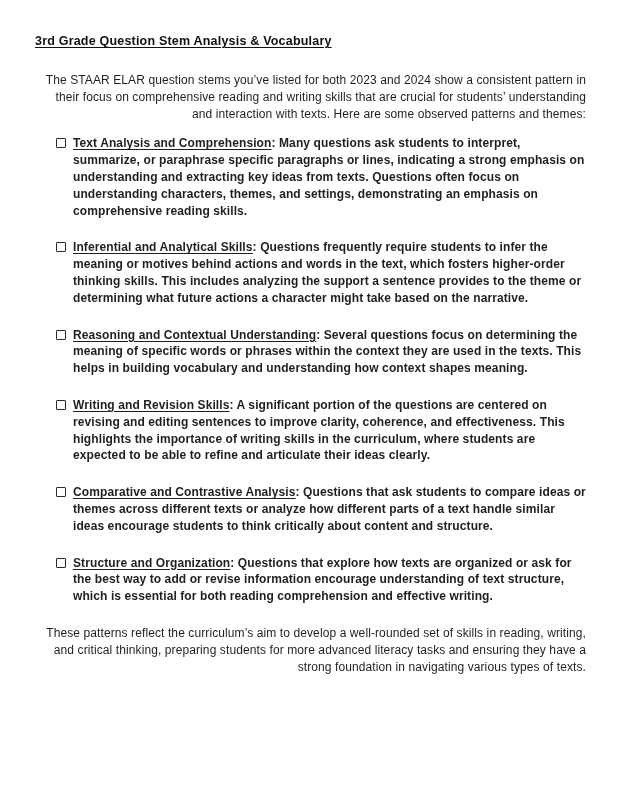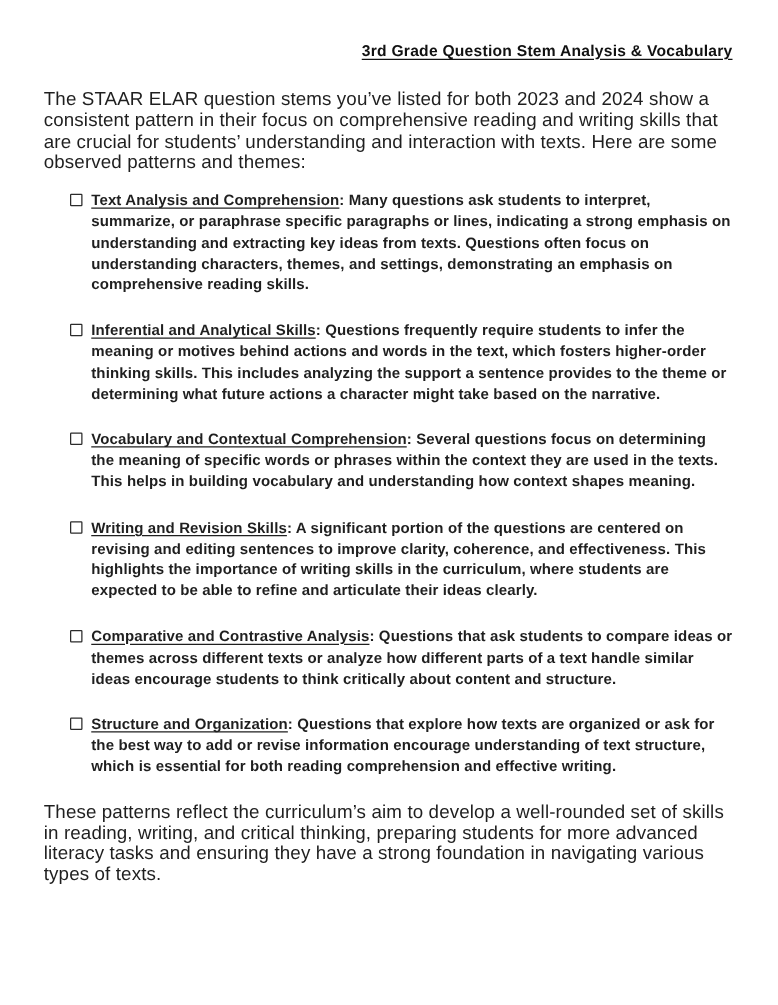--- a/index.html
+++ b/index.html
@@ -12,34 +12,35 @@
       color: #1f1f1f;
       overflow: hidden;
     }
     .page {
       width: 622px;
       height: 804px;
       padding: 28px 36px 0 35px;
       background: #ffffff;
     }
     .title {
-      text-align: right;
+      text-align: left;
       font-weight: bold;
       font-size: 12.5px;
       letter-spacing: 0.2px;
       text-decoration: underline;
       text-underline-offset: 2px;
       margin: 6px 0 24px 0;
       color: #111111;
     }
     .para {
-      font-size: 15px;
+      font-size: 12px;
       line-height: 16.8px;
       letter-spacing: 0.1px;
       margin: 0 0 13px 0;
+      text-align: right;
     }
     ul.checklist {
       list-style: none;
       margin: 0 0 16px 0;
       padding: 0 0 0 21px;
       font-weight: bold;
     }
     ul.checklist li {
       display: flex;
       align-items: flex-start;
@@ -81,21 +82,21 @@
       <span class="item-text"><span class="item-heading">Text Analysis and Comprehension</span><span>: </span><span>Many questions ask students to interpret, summarize, or paraphrase specific paragraphs or lines, indicating a strong emphasis on understanding and extracting key ideas from texts. Questions often focus on understanding characters, themes, and settings, demonstrating an emphasis on comprehensive reading skills.</span></span>
     </li>
 
     <li>
       <span class="checkbox"></span>
       <span class="item-text"><span class="item-heading">Inferential and Analytical Skills</span><span>: </span><span>Questions frequently require students to infer the meaning or motives behind actions and words in the text, which fosters higher-order thinking skills. This includes analyzing the support a sentence provides to the theme or determining what future actions a character might take based on the narrative.</span></span>
     </li>
 
     <li>
       <span class="checkbox"></span>
-      <span class="item-text"><span class="item-heading">Vocabulary and Contextual Comprehension</span><span>: </span><span>Several questions focus on determining the meaning of specific words or phrases within the context they are used in the texts. This helps in building vocabulary and understanding how context shapes meaning.</span></span>
+      <span class="item-text"><span class="item-heading">Reasoning and Contextual Understanding</span><span>: </span><span>Several questions focus on determining the meaning of specific words or phrases within the context they are used in the texts. This helps in building vocabulary and understanding how context shapes meaning.</span></span>
     </li>
 
     <li>
       <span class="checkbox"></span>
       <span class="item-text"><span class="item-heading">Writing and Revision Skills</span><span>: </span><span>A significant portion of the questions are centered on revising and editing sentences to improve clarity, coherence, and effectiveness. This highlights the importance of writing skills in the curriculum, where students are expected to be able to refine and articulate their ideas clearly.</span></span>
     </li>
 
     <li>
       <span class="checkbox"></span>
       <span class="item-text"><span class="item-heading">Comparative and Contrastive Analysis</span><span>: </span><span>Questions that ask students to compare ideas or themes across different texts or analyze how different parts of a text handle similar ideas encourage students to think critically about content and structure.</span></span>

